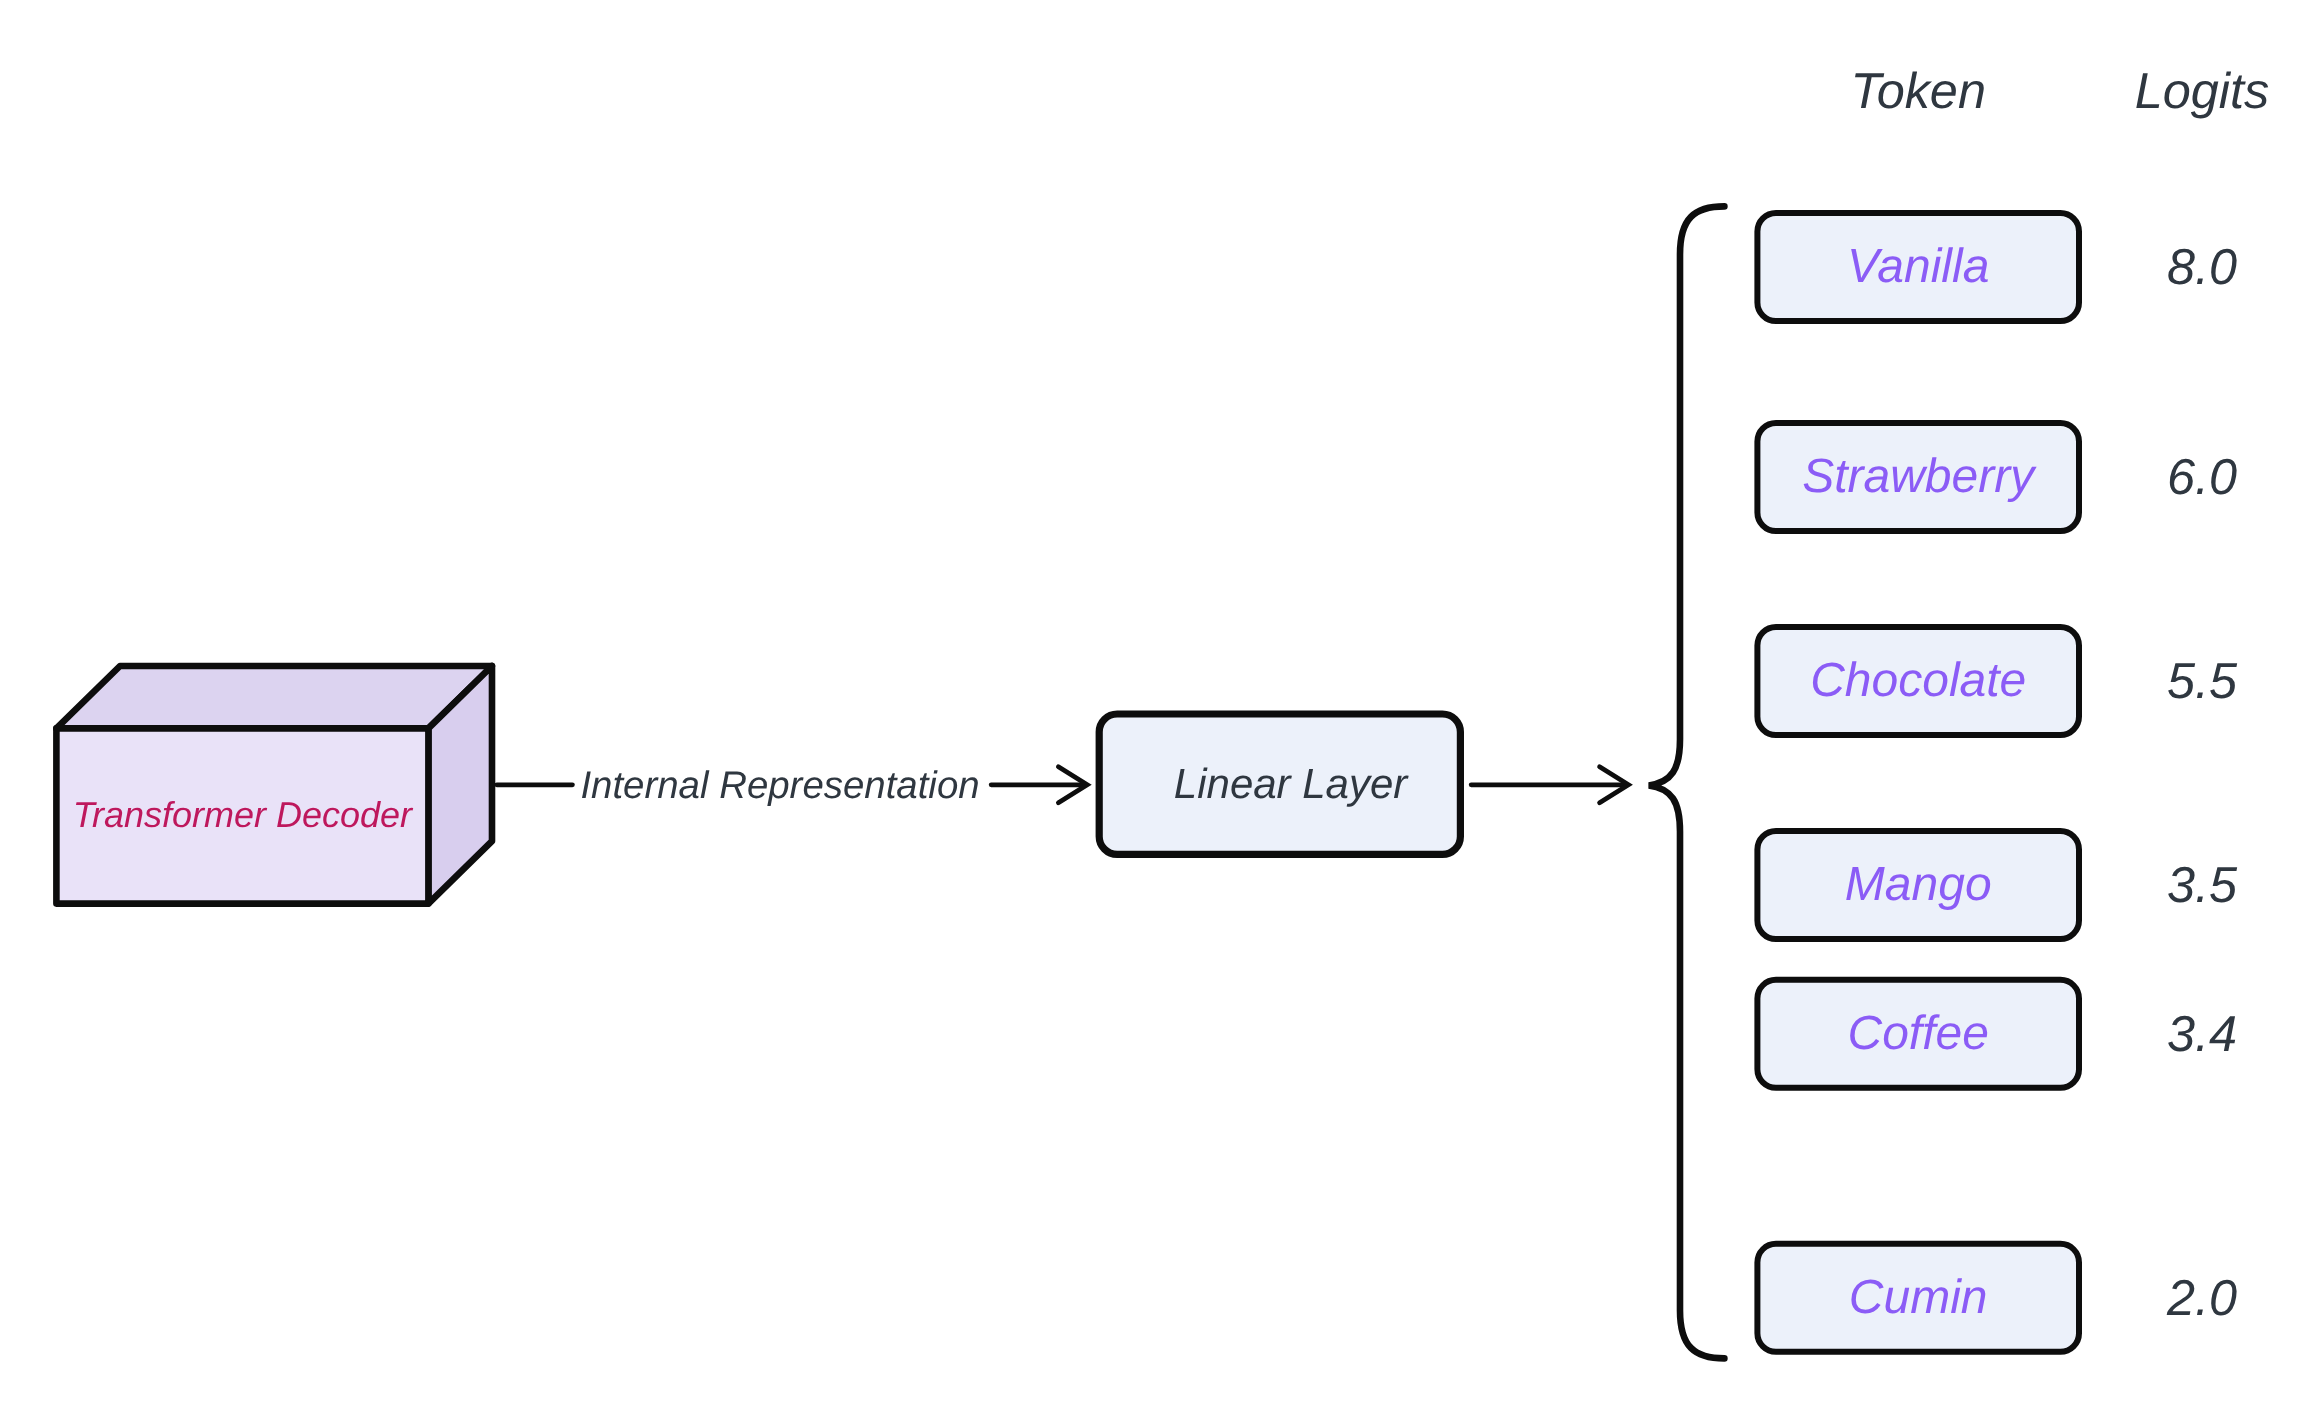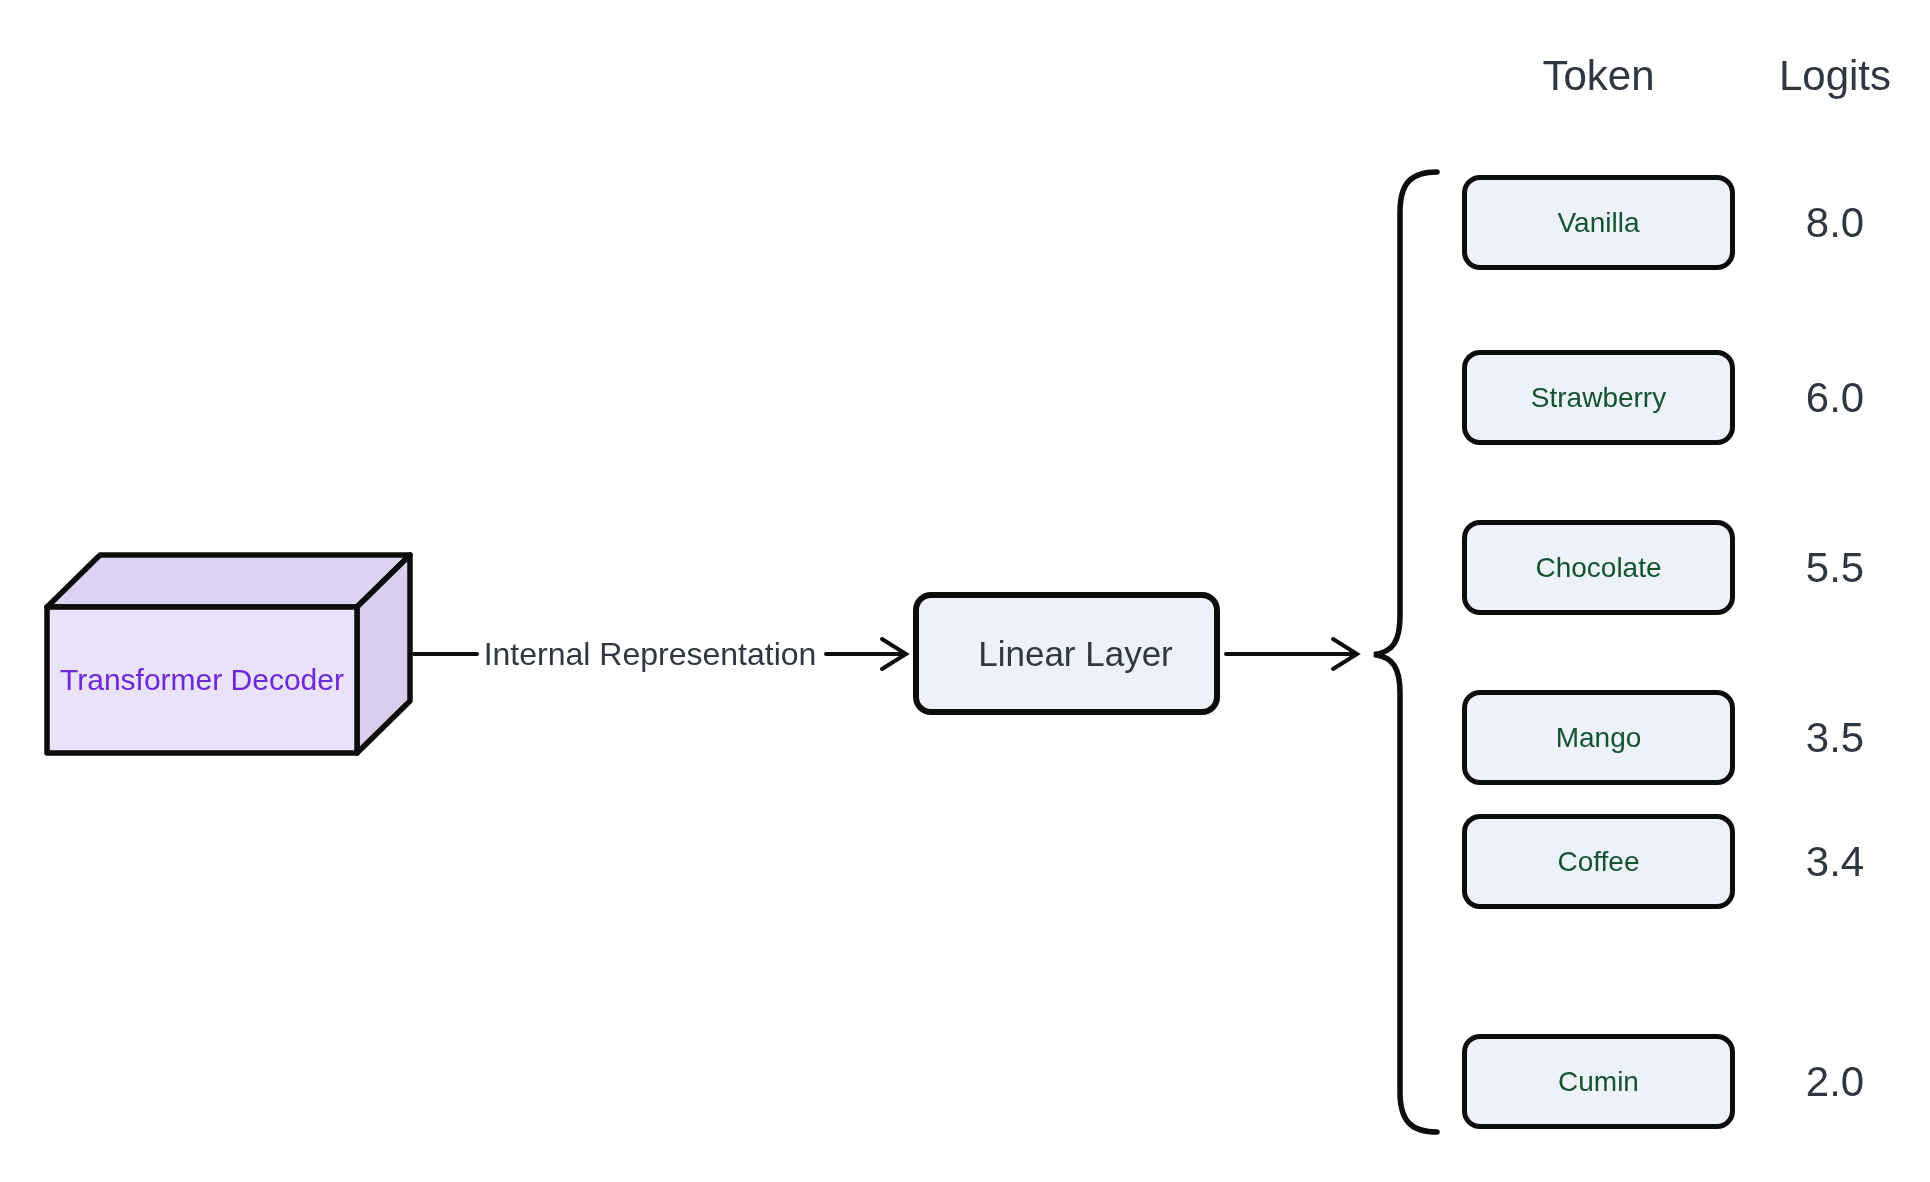--- a/index.html
+++ b/index.html
@@ -21,25 +21,26 @@
     left: 0; top: 0;
     width: 1930px;
     height: 1182px;
   }
   .abs { position: absolute; }
   .center-flex {
     display: flex;
     align-items: center;
     justify-content: center;
     text-align: center;
+    font-style: italic;
   }
   .decoder-label {
     left: 47px; top: 607px; width: 310px; height: 146px;
     font-size: 30px;
-    color: #6d28d9;
+    color: #be185d;
   }
   .conn-label {
     left: 455px; top: 630px; width: 390px; height: 48px;
     font-size: 32px;
     color: #2f3740;
     white-space: nowrap;
   }
   .linear-box {
     left: 913px; top: 592px; width: 307px; height: 123px;
     background: #ecf1fa;
@@ -55,23 +56,23 @@
     font-size: 42px;
     color: #2f3740;
   }
   .col-header.token-h { left: 1462px; width: 273px; }
   .col-header.logits-h { left: 1735px; width: 200px; }
   .token-box {
     left: 1462px; width: 273px; height: 95px;
     background: #ecf1fa;
     border: 5px solid #0d0d0d;
     border-radius: 18px;
-    font-size: 28px;
+    font-size: 40px;
     box-sizing: border-box;
-    color: #14532d;
+    color: #8b5cf6;
   }
   .logit-val {
     left: 1735px; width: 200px; height: 95px;
     font-size: 42px;
     color: #2f3740;
   }
   
   .r0 { top: 175px; }
   .r1 { top: 350px; text-align: center; }
   .r2 { top: 520px; }

